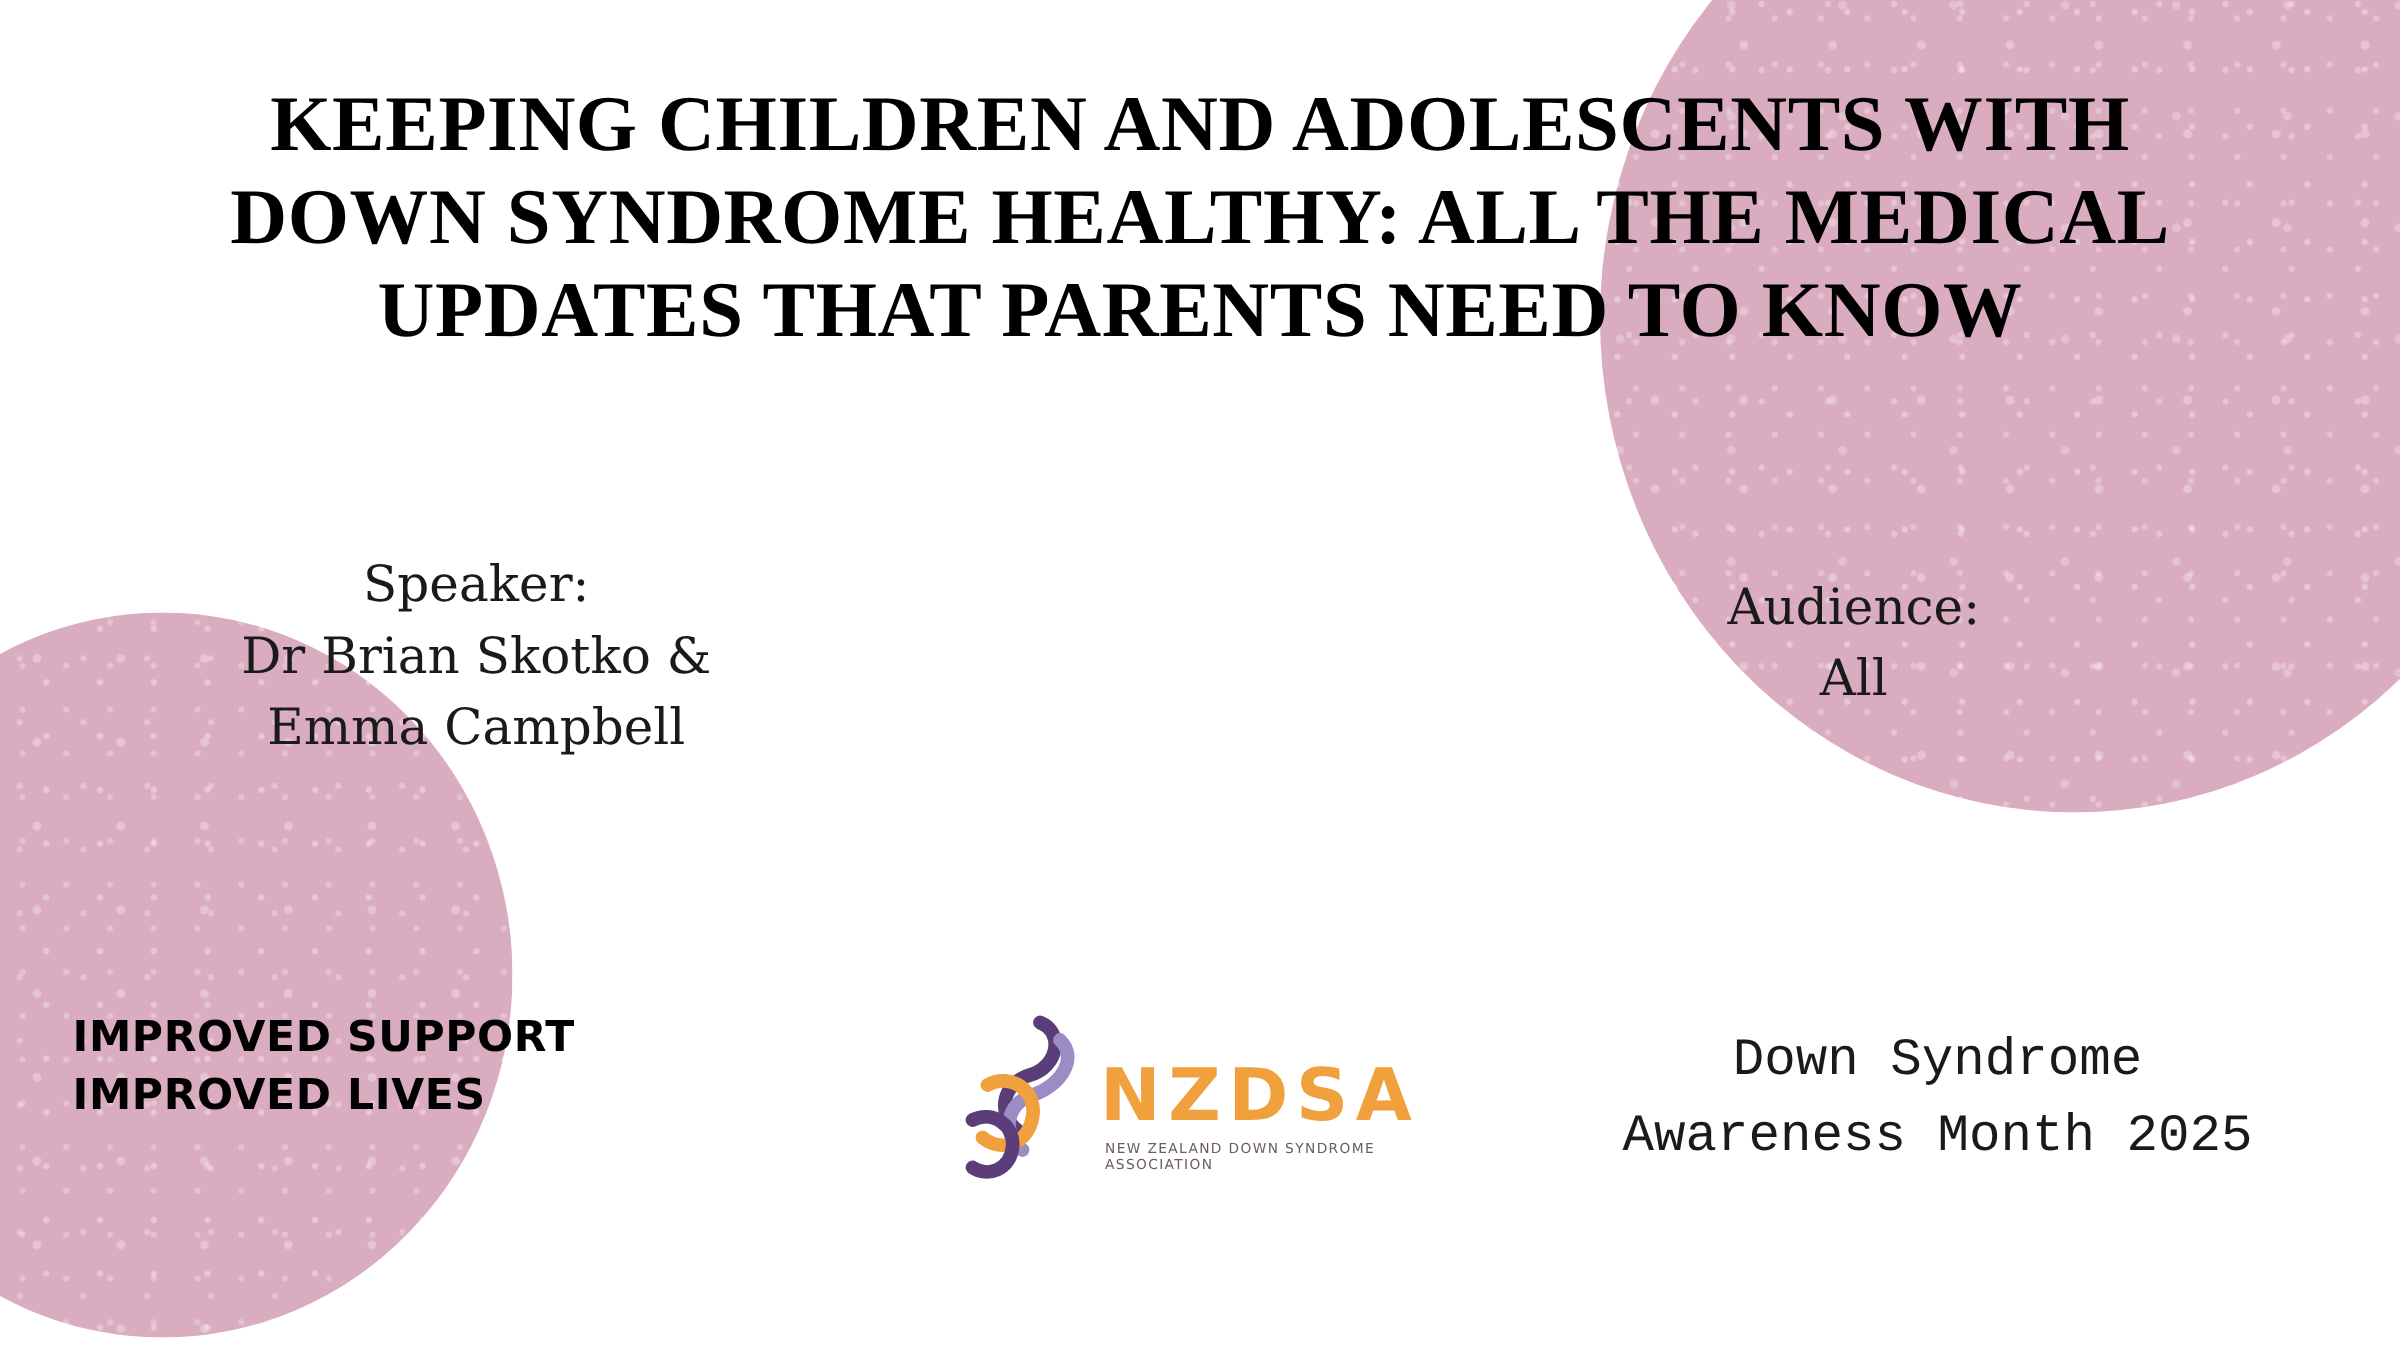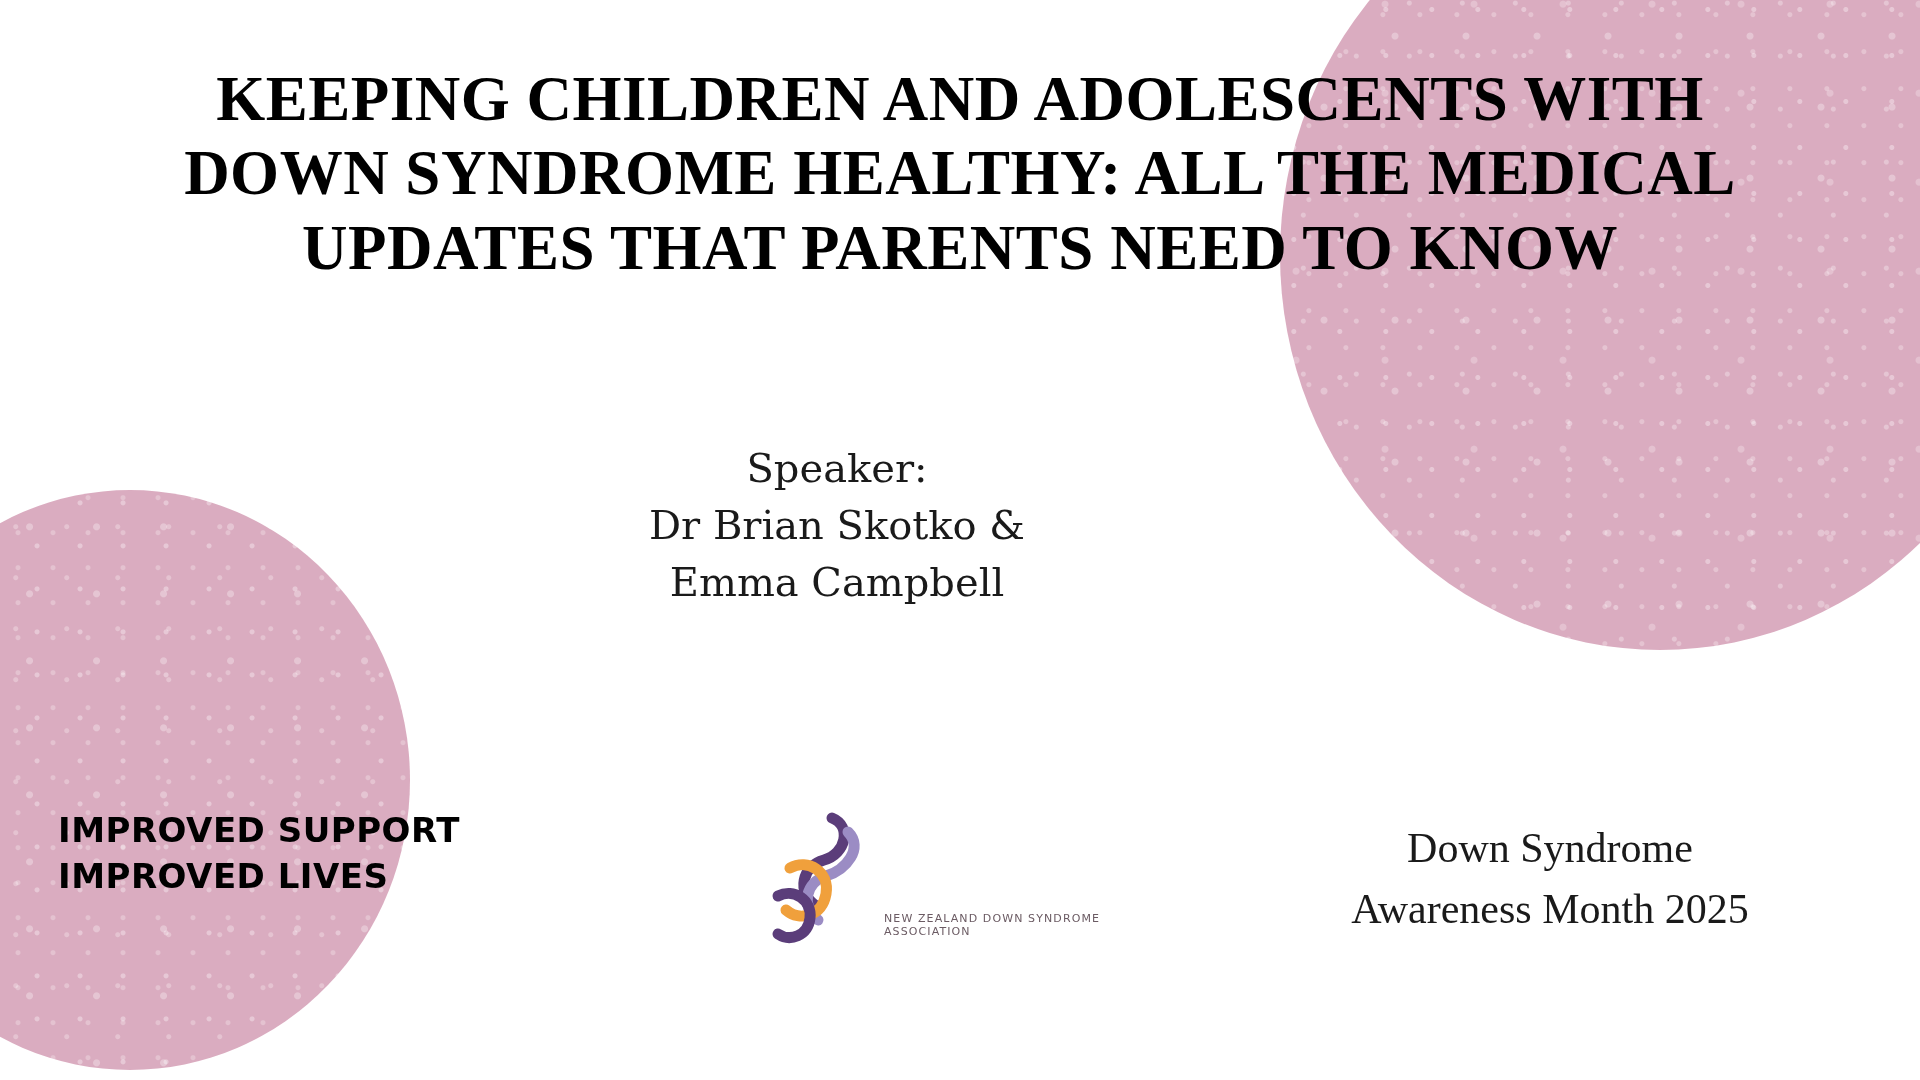--- a/index.html
+++ b/index.html
@@ -135,49 +135,52 @@
     letter-spacing: 1.1px;
     color: #6b5b63;
   }
 
   #event-line {
     position: absolute;
     right: 60px;
     top: 818px;
     width: 620px;
     text-align: center;
-    font-family: Liberation Serif, serif;
+    font-family: Liberation Mono, monospace;
     font-size: 42px;
     line-height: 1.45;
     color: #1a1a1a;
     white-space: pre-line;
     z-index: 6;
   }
 </style>
 </head>
 <body>
 
 <div class="blob" id="blob-top-right"></div>
 <div class="blob" id="blob-bottom-left"></div>
 
 <div id="headline">Keeping children and adolescents with Down syndrome healthy: All the medical updates that parents need to know</div>
 
 <div class="info-row">
   <div class="info-col" id="col-speaker">Speaker:
 Dr Brian Skotko &amp;
 Emma Campbell</div>
+  <div class="info-col" id="col-audience">Audience:
+All</div>
 </div>
 
 <div id="tagline">Improved Support
 Improved Lives</div>
 
 <div id="logo">
   <svg width="130" height="150" viewBox="0 0 130 150">
     <path d="M72 8 C92 16, 86 44, 64 50 C42 56, 36 82, 56 96" fill="none" stroke="#5b3d7a" stroke-width="11" stroke-linecap="round"></path>
     <path d="M88 22 C104 38, 86 60, 66 66 C46 72, 40 96, 58 110" fill="none" stroke="#9b8cc4" stroke-width="11" stroke-linecap="round"></path>
     <path d="M30 58 C48 48, 70 62, 66 84 C62 106, 40 112, 26 100" fill="none" stroke="#f0a03c" stroke-width="11" stroke-linecap="round"></path>
     <path d="M18 86 C34 78, 52 90, 50 108 C48 126, 30 132, 18 124" fill="none" stroke="#5b3d7a" stroke-width="11" stroke-linecap="round"></path>
   </svg>
+  <div id="logo-wordmark">NZDSA</div>
   <div id="logo-subtext">NEW ZEALAND DOWN SYNDROME ASSOCIATION</div>
 </div>
 
 <div id="event-line">Down Syndrome
 Awareness Month 2025</div>
 
 </body></html>

